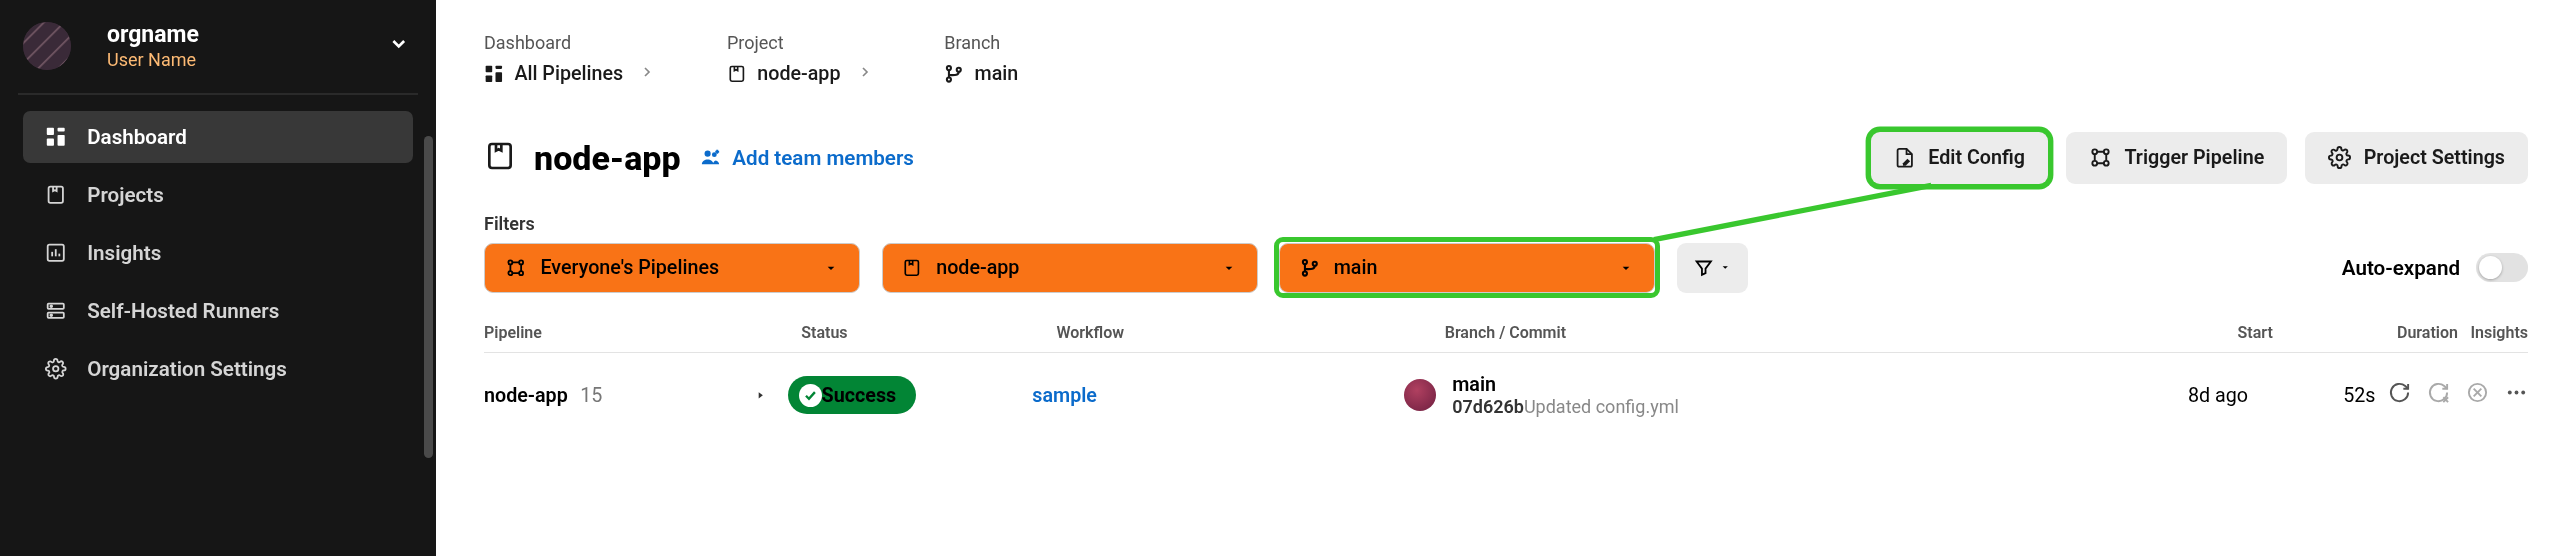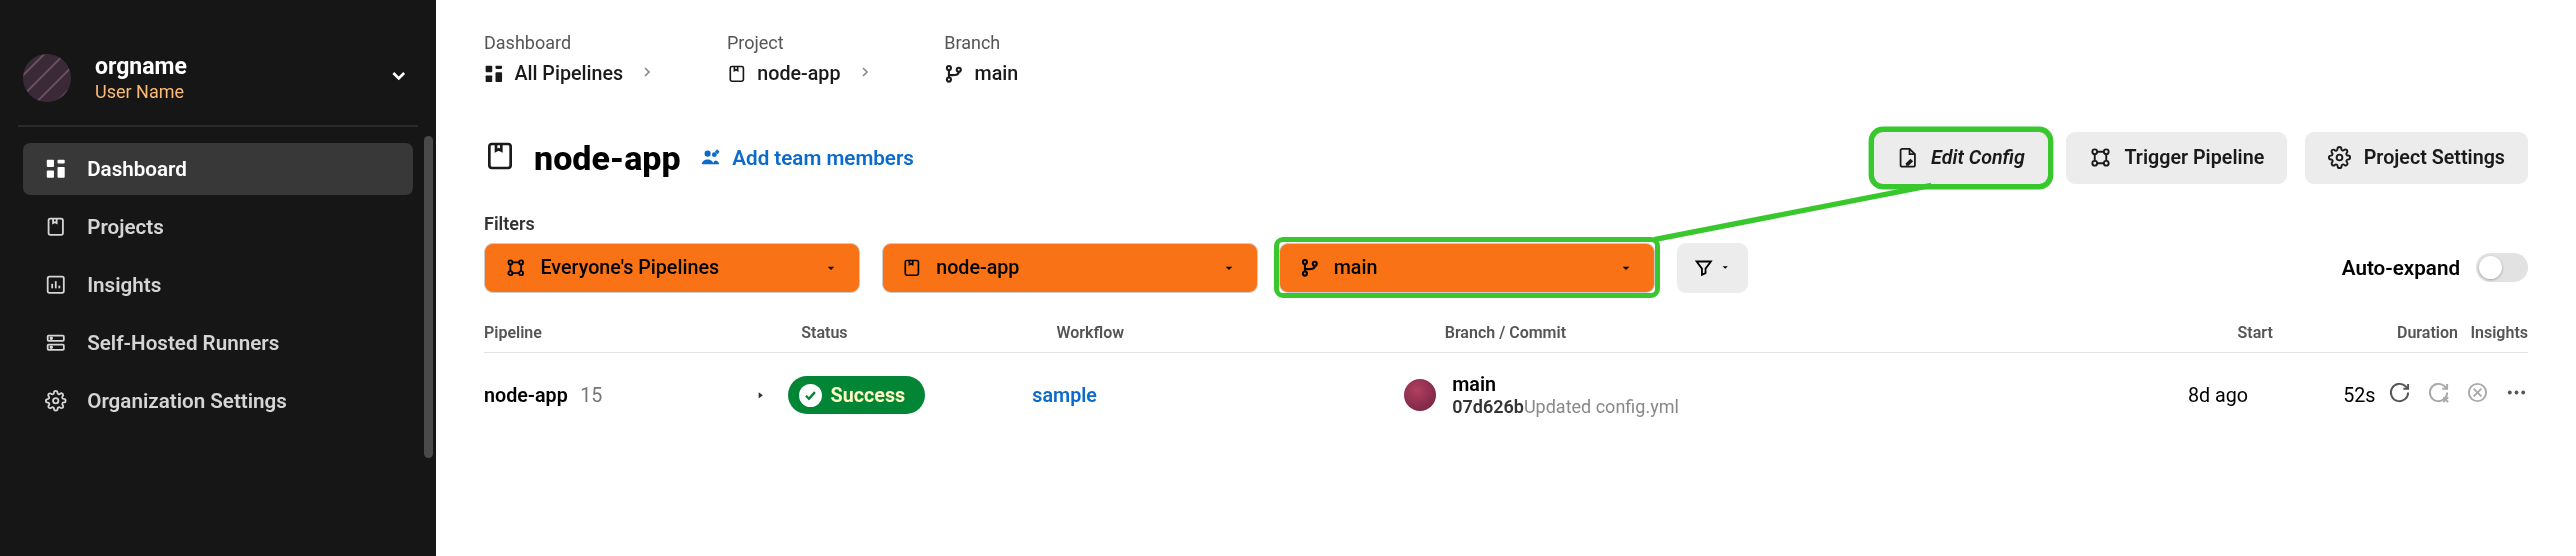--- a/index.html
+++ b/index.html
@@ -1,20 +1,20 @@
 <!DOCTYPE html>
 <html style="font-size:14.3px"><head>
 <meta charset="utf-8">
 <style>
 * { margin: 0; padding: 0; box-sizing: border-box; font-family: -apple-system, BlinkMacSystemFont, "Segoe UI", Roboto, sans-serif; }
 body { display: flex; width: 2576px; height: 556px; overflow: hidden; background: #fff; }
 
 
 .sidebar { width: 436px; background: #161616; color: #fff; display: flex; flex-direction: column; padding-top: 16px; }
-.org-header { display: flex; align-items: center; padding: 5.4px 27px 23px 23px; gap: 24px; margin-top: 32px; }
+.org-header { display: flex; align-items: center; padding: 5.4px 27px 23px 23px; gap: 36px; }
 .org-avatar { width: 48px; height: 48px; border-radius: 50%; background: #3a2a38; position: relative; overflow: hidden; flex-shrink: 0; }
 .org-avatar svg { width: 100%; height: 100%; }
 .org-info { flex: 1; }
 .org-name { font-size: 23px; font-weight: 700; line-height: 1.2; }
 .user-name { font-size: 18px; color: #fdba74; }
 .chevron-down { color: #fff; flex-shrink: 0; }
 .nav-divider { height: 1.8px; background: #2a2a2a; margin: 0 18px 16px 18px; }
 .nav-section { padding: 0 23px; }
 .nav-item { display: flex; align-items: center; gap: 19.7px; padding: 14.3px 21.5px; font-size: 20.6px; font-weight: 600; color: #d5d5d5; border-radius: 7.2px; cursor: pointer; margin-bottom: 5.4px; }
 .nav-item.active { background: #383838; color: #fff; }
@@ -31,21 +31,21 @@
 .bc-value { display: flex; align-items: center; gap: 10.7px; font-size: 19.7px; color: #1a1a1a; font-weight: 500; }
 .bc-sep { color: #888; font-size: 18px; margin: 0 3.6px; }
 
 
 .title-row { display: flex; align-items: center; margin-top: 47px; gap: 18px; }
 .title-left { display: flex; align-items: center; gap: 18px; }
 .project-title { font-size: 34px; font-weight: 800; }
 .add-team { display: flex; align-items: center; gap: 10.7px; color: #0b6bcb; font-size: 20.6px; font-weight: 600; cursor: pointer; justify-content: flex-end; }
 .title-actions { margin-left: auto; display: flex; gap: 18px; align-items: center; }
 .action-btn { display: flex; align-items: center; gap: 12.5px; background: #ececec; border: none; border-radius: 9px; padding: 14.3px 23px; font-size: 19.7px; font-weight: 600; cursor: pointer; color: #1a1a1a; }
-.action-btn.highlight { box-shadow: 0 0 0 5.4px #39c72e; font-style: italic; }
+.action-btn.highlight { box-shadow: 0 0 0 5.4px #39c72e; }
 
 
 .filters-label { font-size: 18px; color: #333; font-weight: 600; margin-top: 29px; margin-bottom: 9px; }
 .filters-row { display: flex; align-items: center; gap: 21.5px; }
 .filter-select { display: flex; align-items: center; gap: 14.3px; border: 1.8px solid #ccc; border-radius: 9px; padding: 12.5px 19.7px; font-size: 19.7px; font-weight: 500; background: #f97316; cursor: pointer; min-width: 376px; justify-content: space-between; }
 .filter-select.narrow { min-width: 376px; }
 .filter-select.branch { min-width: 376px; }
 .filter-select .left { display: flex; align-items: center; gap: 14.3px; }
 .branch-highlight-path { position: relative; }
 .branch-highlight-path::before { content: ""; position: absolute; border: 5.4px solid #39c72e; border-radius: 9px; left: -5.4px; top: -5.4px; right: -5.4px; bottom: -5.4px; pointer-events: none; }
@@ -62,21 +62,21 @@
 .col-workflow { width: 394px; }
 .col-branch { width: 751px; }
 .col-start { width: 161px; text-align: center; padding-right: 18px;}
 .col-duration { width: 116px; text-align: right; }
 .col-actions { flex: 1; padding-left: 12.5px; }
 .table-row { display: flex; align-items: center; padding: 19.7px 0; font-size: 19.7px; }
 .pipeline-cell { display: flex; align-items: center; gap: 12.5px; }
 .pipeline-name { font-weight: 600; }
 .pipeline-num { color: #777; }
 .expand-caret { margin-left: auto; margin-right: 21.5px; color: #333; }
-.status-badge { display: inline-flex; align-items: center; gap: 9px; background: #028535; color: #fef9c3; border-radius: 894px; padding: 7.2px 19.7px 7.2px 10.7px; font-weight: 700; }
+.status-badge { display: inline-flex; align-items: center; background: #028535; color: #000000; border-radius: 894px; padding: 7.2px 19.7px 7.2px 10.7px; font-weight: 700; }
 .status-check { width: 23px; height: 23px; border-radius: 50%; background: #fff; color: #028535; display: flex; align-items: center; justify-content: center; font-size: 16px; }
 .workflow-link { color: #0b6bcb; font-weight: 600; }
 .branch-cell { display: flex; align-items: center; gap: 16px; }
 .branch-avatar { width: 32px; height: 32px; border-radius: 50%; background: radial-gradient(circle at 40% 35%, #b04060, #6e1f40); flex-shrink: 0; }
 .branch-info { display: flex; flex-direction: column; }
 .branch-name { font-weight: 600; }
 .commit-line { color: #333; font-size: 18px; }
 .commit-hash { font-weight: 600; }
 .commit-msg { color: #888; }
 .actions-cell { display: flex; align-items: center; gap: 16px; color: #555; }

